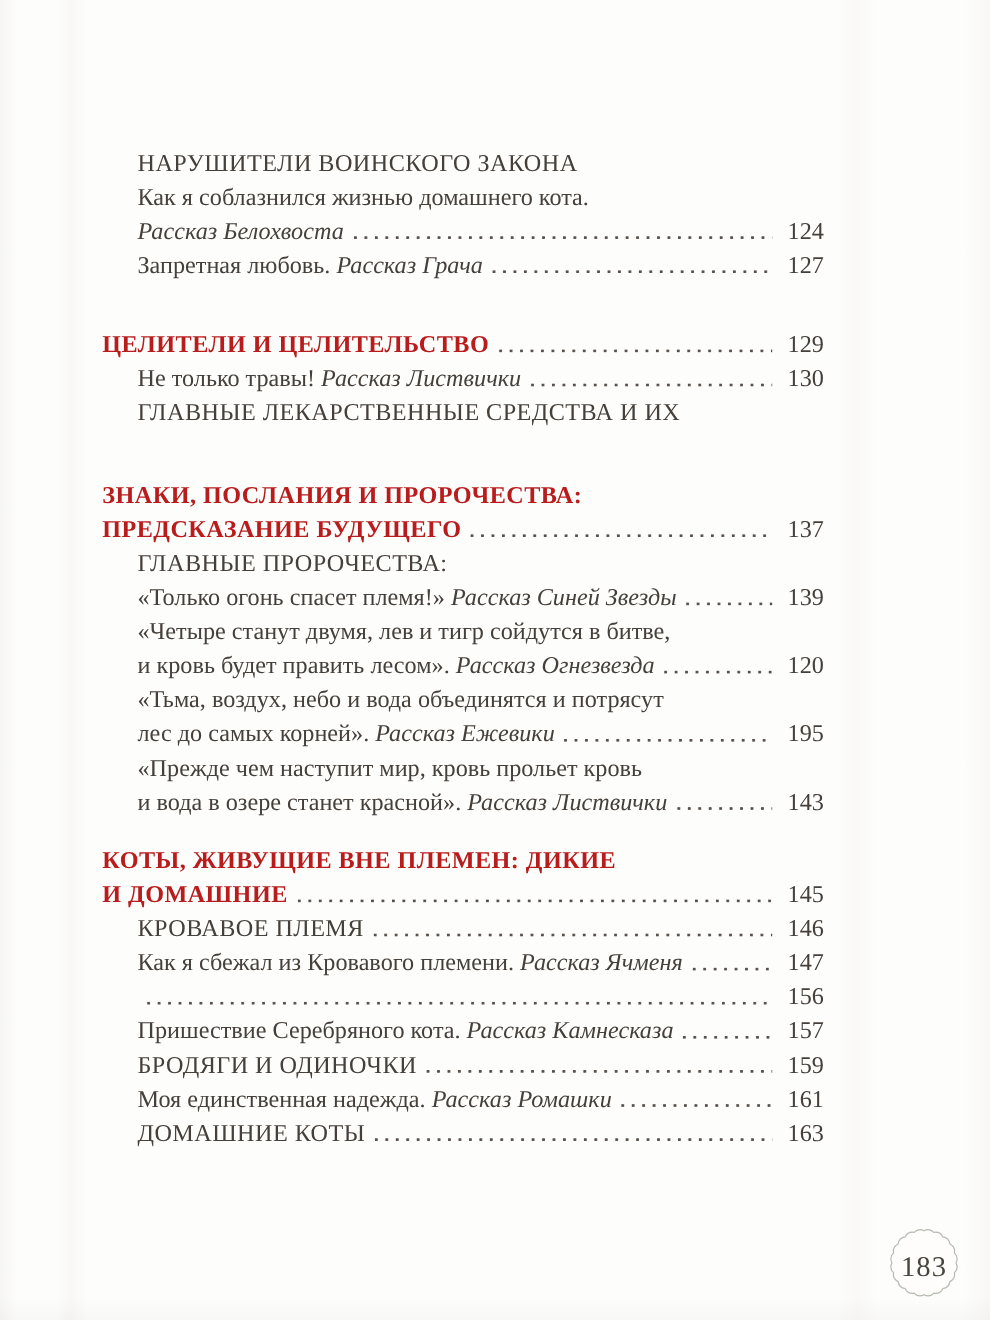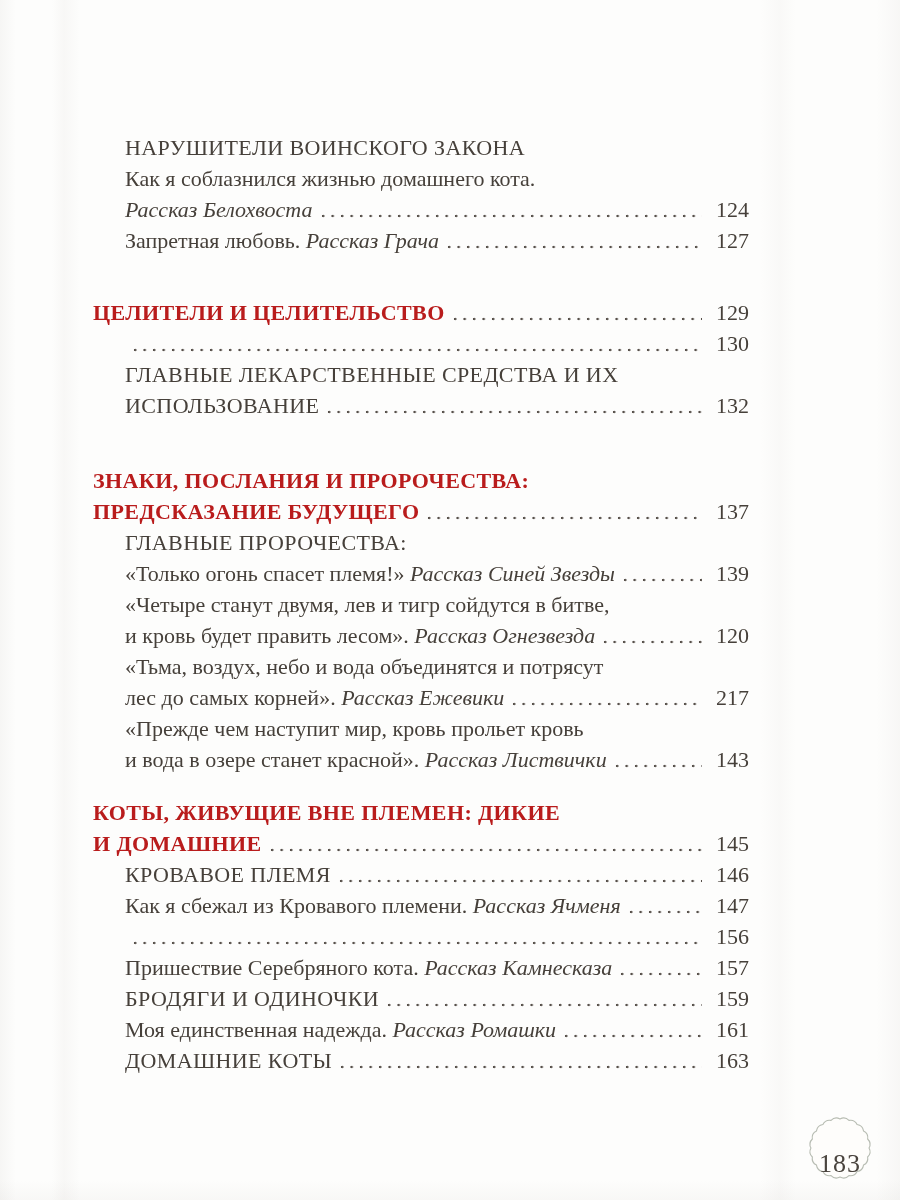--- a/index.html
+++ b/index.html
@@ -53,21 +53,21 @@
   }
   .pg{
     flex:0 0 auto;min-width:42px;text-align:right;
     font-size:22px;color:#46403a;
   }
   .seal{
     position:absolute;left:806px;top:1114px;width:68px;height:68px;
   }
   .seal svg{position:absolute;left:0;top:0;}
   .seal .num{
-    position:absolute;left:0;top:16px;width:68px;height:68px;
+    position:absolute;left:0;top:4px;width:68px;height:68px;
     display:flex;align-items:center;justify-content:center;
     font-size:26px;color:#4a443e;letter-spacing:1px;
   }
 </style>
 </head>
 <body>
 
 <div class="page">
   <div class="toc">
       <div class="block block-1">
@@ -88,31 +88,27 @@
           <span class="pg">127</span>
         </div>
       </div>
       <div class="block block-2">
         <div class="row indent0 heading">
           <span class="txt"><span>ЦЕЛИТЕЛИ И ЦЕЛИТЕЛЬСТВО</span></span>
           <span class="leader"></span>
           <span class="pg">129</span>
         </div>
         <div class="row indent1 text">
+          <span class="txt"><span>Не только травы! </span><span class="it">Рассказ Листвички</span></span>
           <span class="leader"></span>
           <span class="pg">130</span>
         </div>
         <div class="row indent1 caps">
           <span class="txt"><span>ГЛАВНЫЕ ЛЕКАРСТВЕННЫЕ СРЕДСТВА И ИХ</span></span>
         </div>
-        <div class="row indent1 caps">
-          <span class="txt"><span>ИСПОЛЬЗОВАНИЕ</span></span>
-          <span class="leader"></span>
-          <span class="pg">132</span>
-        </div>
       </div>
       <div class="block block-3">
         <div class="row indent0 heading">
           <span class="txt"><span>ЗНАКИ, ПОСЛАНИЯ И ПРОРОЧЕСТВА:</span></span>
         </div>
         <div class="row indent0 heading">
           <span class="txt"><span>ПРЕДСКАЗАНИЕ БУДУЩЕГО</span></span>
           <span class="leader"></span>
           <span class="pg">137</span>
         </div>
@@ -131,21 +127,21 @@
           <span class="txt"><span>и кровь будет править лесом». </span><span class="it">Рассказ Огнезвезда</span></span>
           <span class="leader"></span>
           <span class="pg">120</span>
         </div>
         <div class="row indent1 text">
           <span class="txt"><span>«Тьма, воздух, небо и вода объединятся и потрясут</span></span>
         </div>
         <div class="row indent1 text">
           <span class="txt"><span>лес до самых корней». </span><span class="it">Рассказ Ежевики</span></span>
           <span class="leader"></span>
-          <span class="pg">217</span>
+          <span class="pg">195</span>
         </div>
         <div class="row indent1 text">
           <span class="txt"><span>«Прежде чем наступит мир, кровь прольет кровь</span></span>
         </div>
         <div class="row indent1 text">
           <span class="txt"><span>и вода в озере станет красной». </span><span class="it">Рассказ Листвички</span></span>
           <span class="leader"></span>
           <span class="pg">143</span>
         </div>
       </div>

